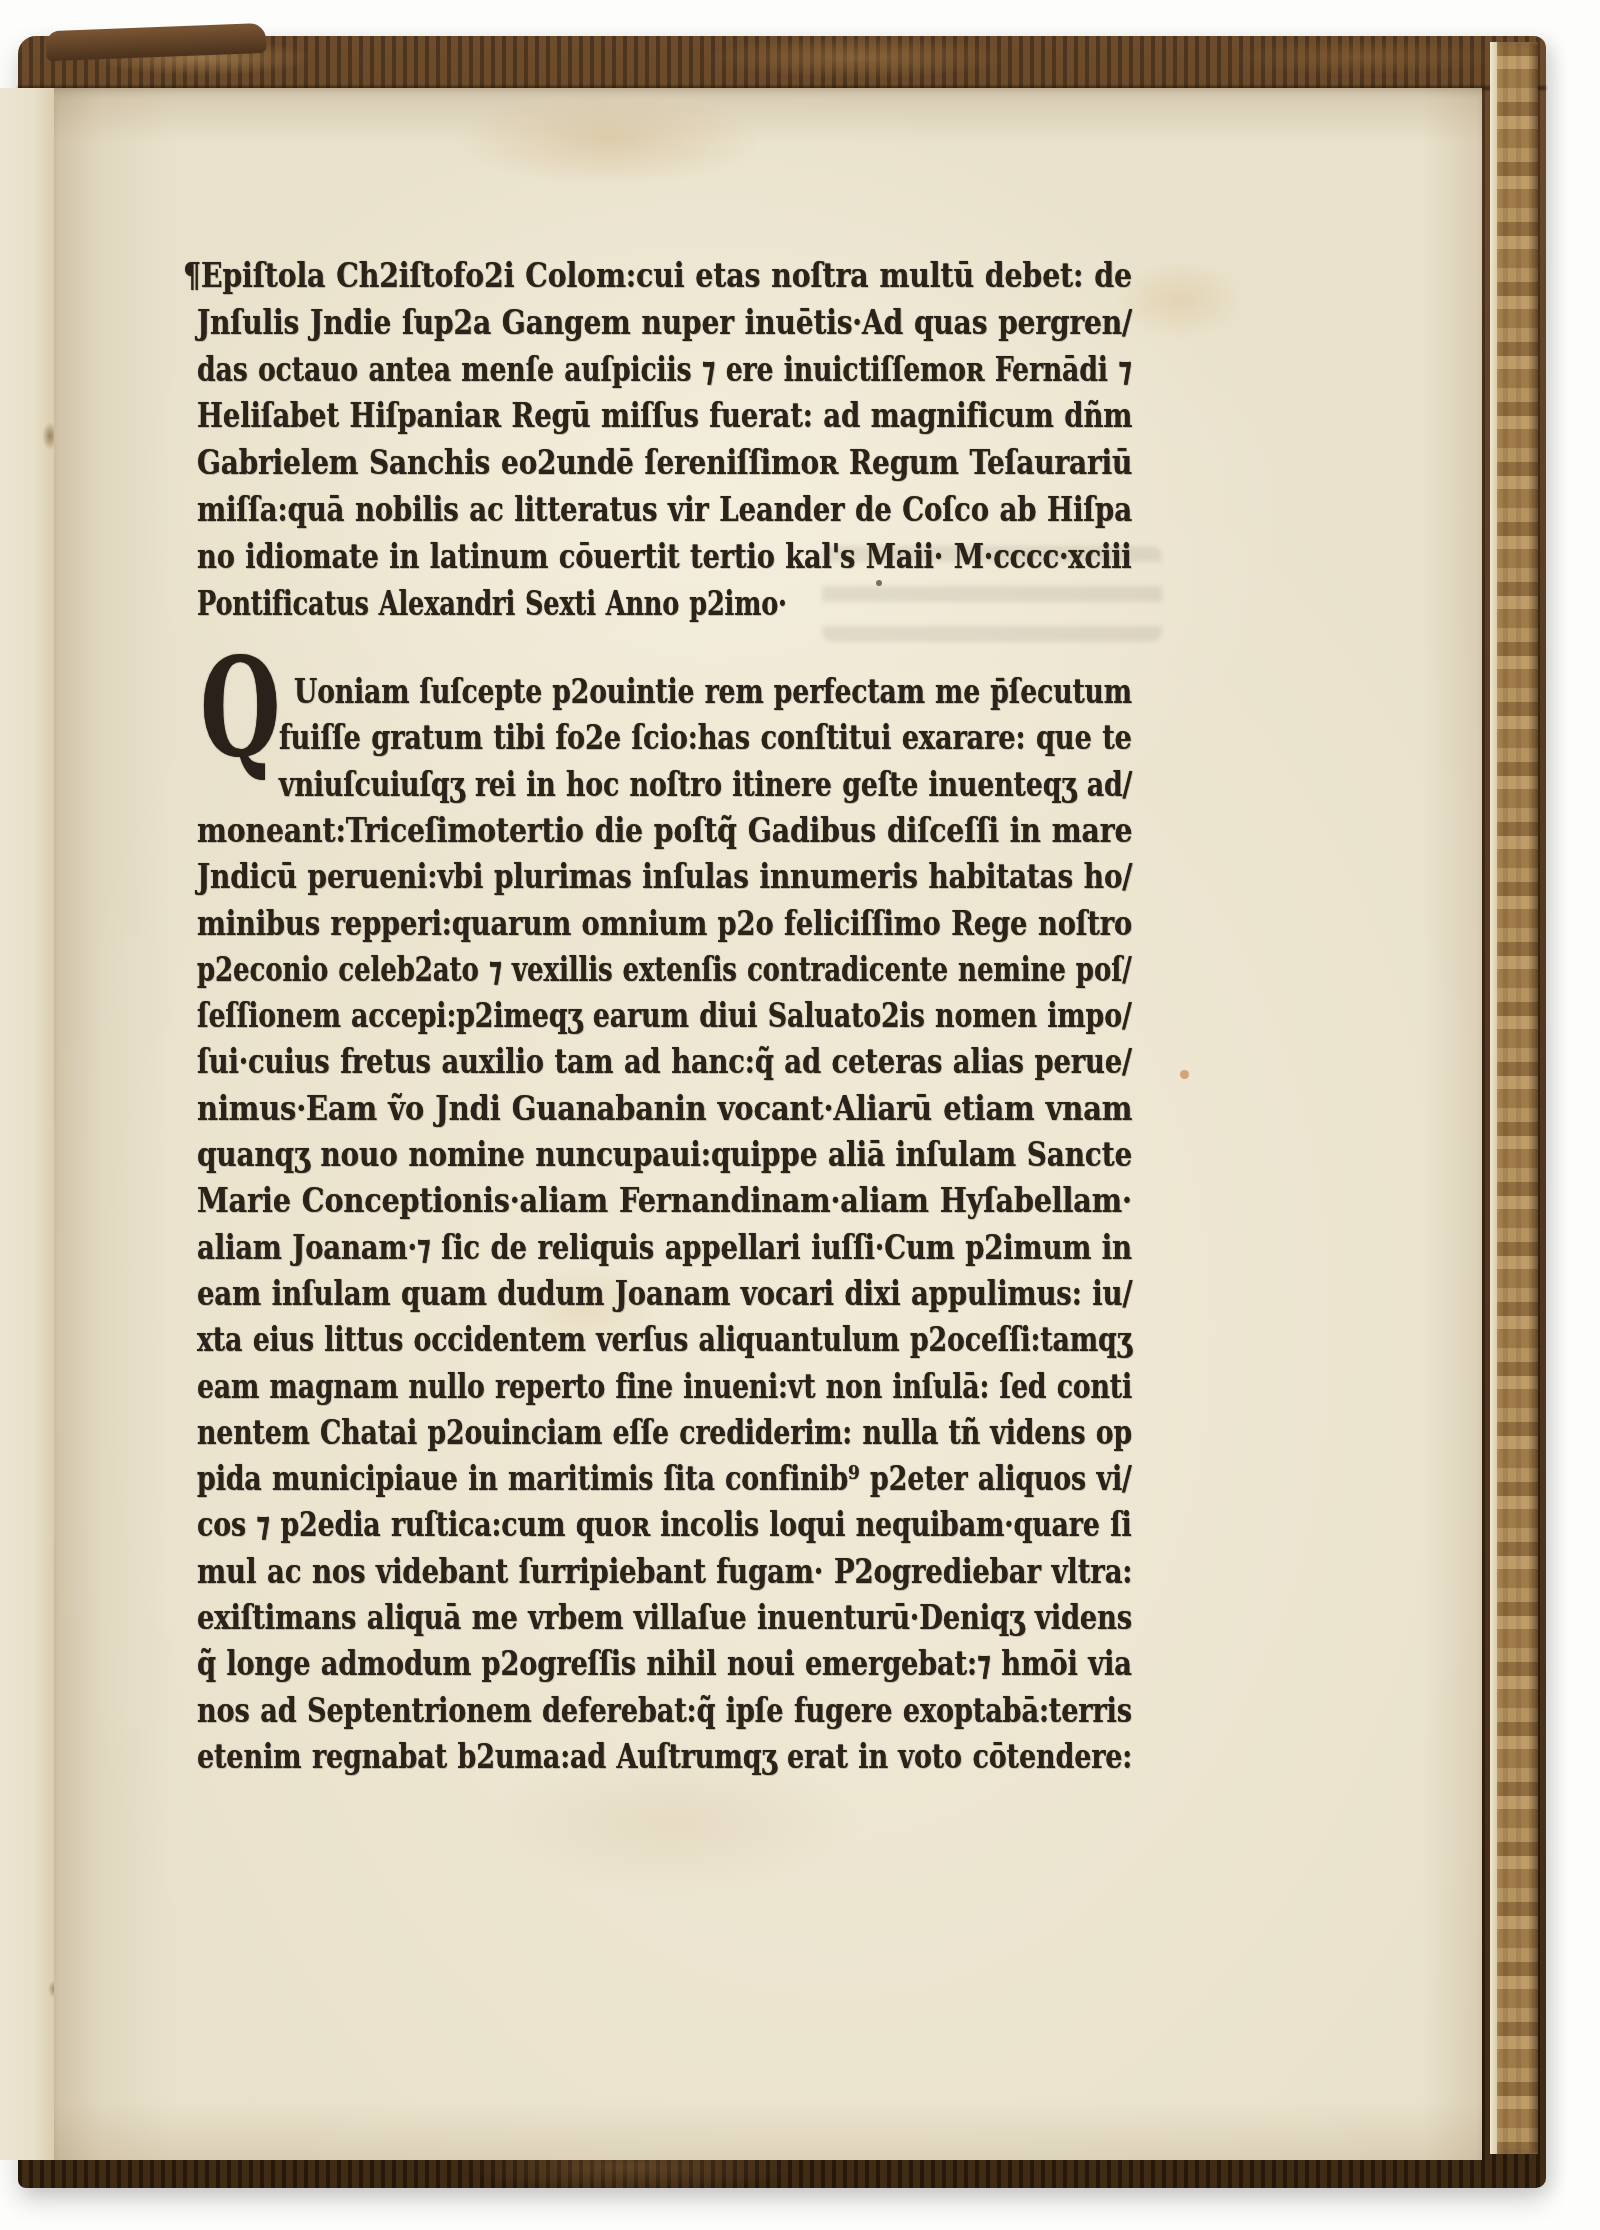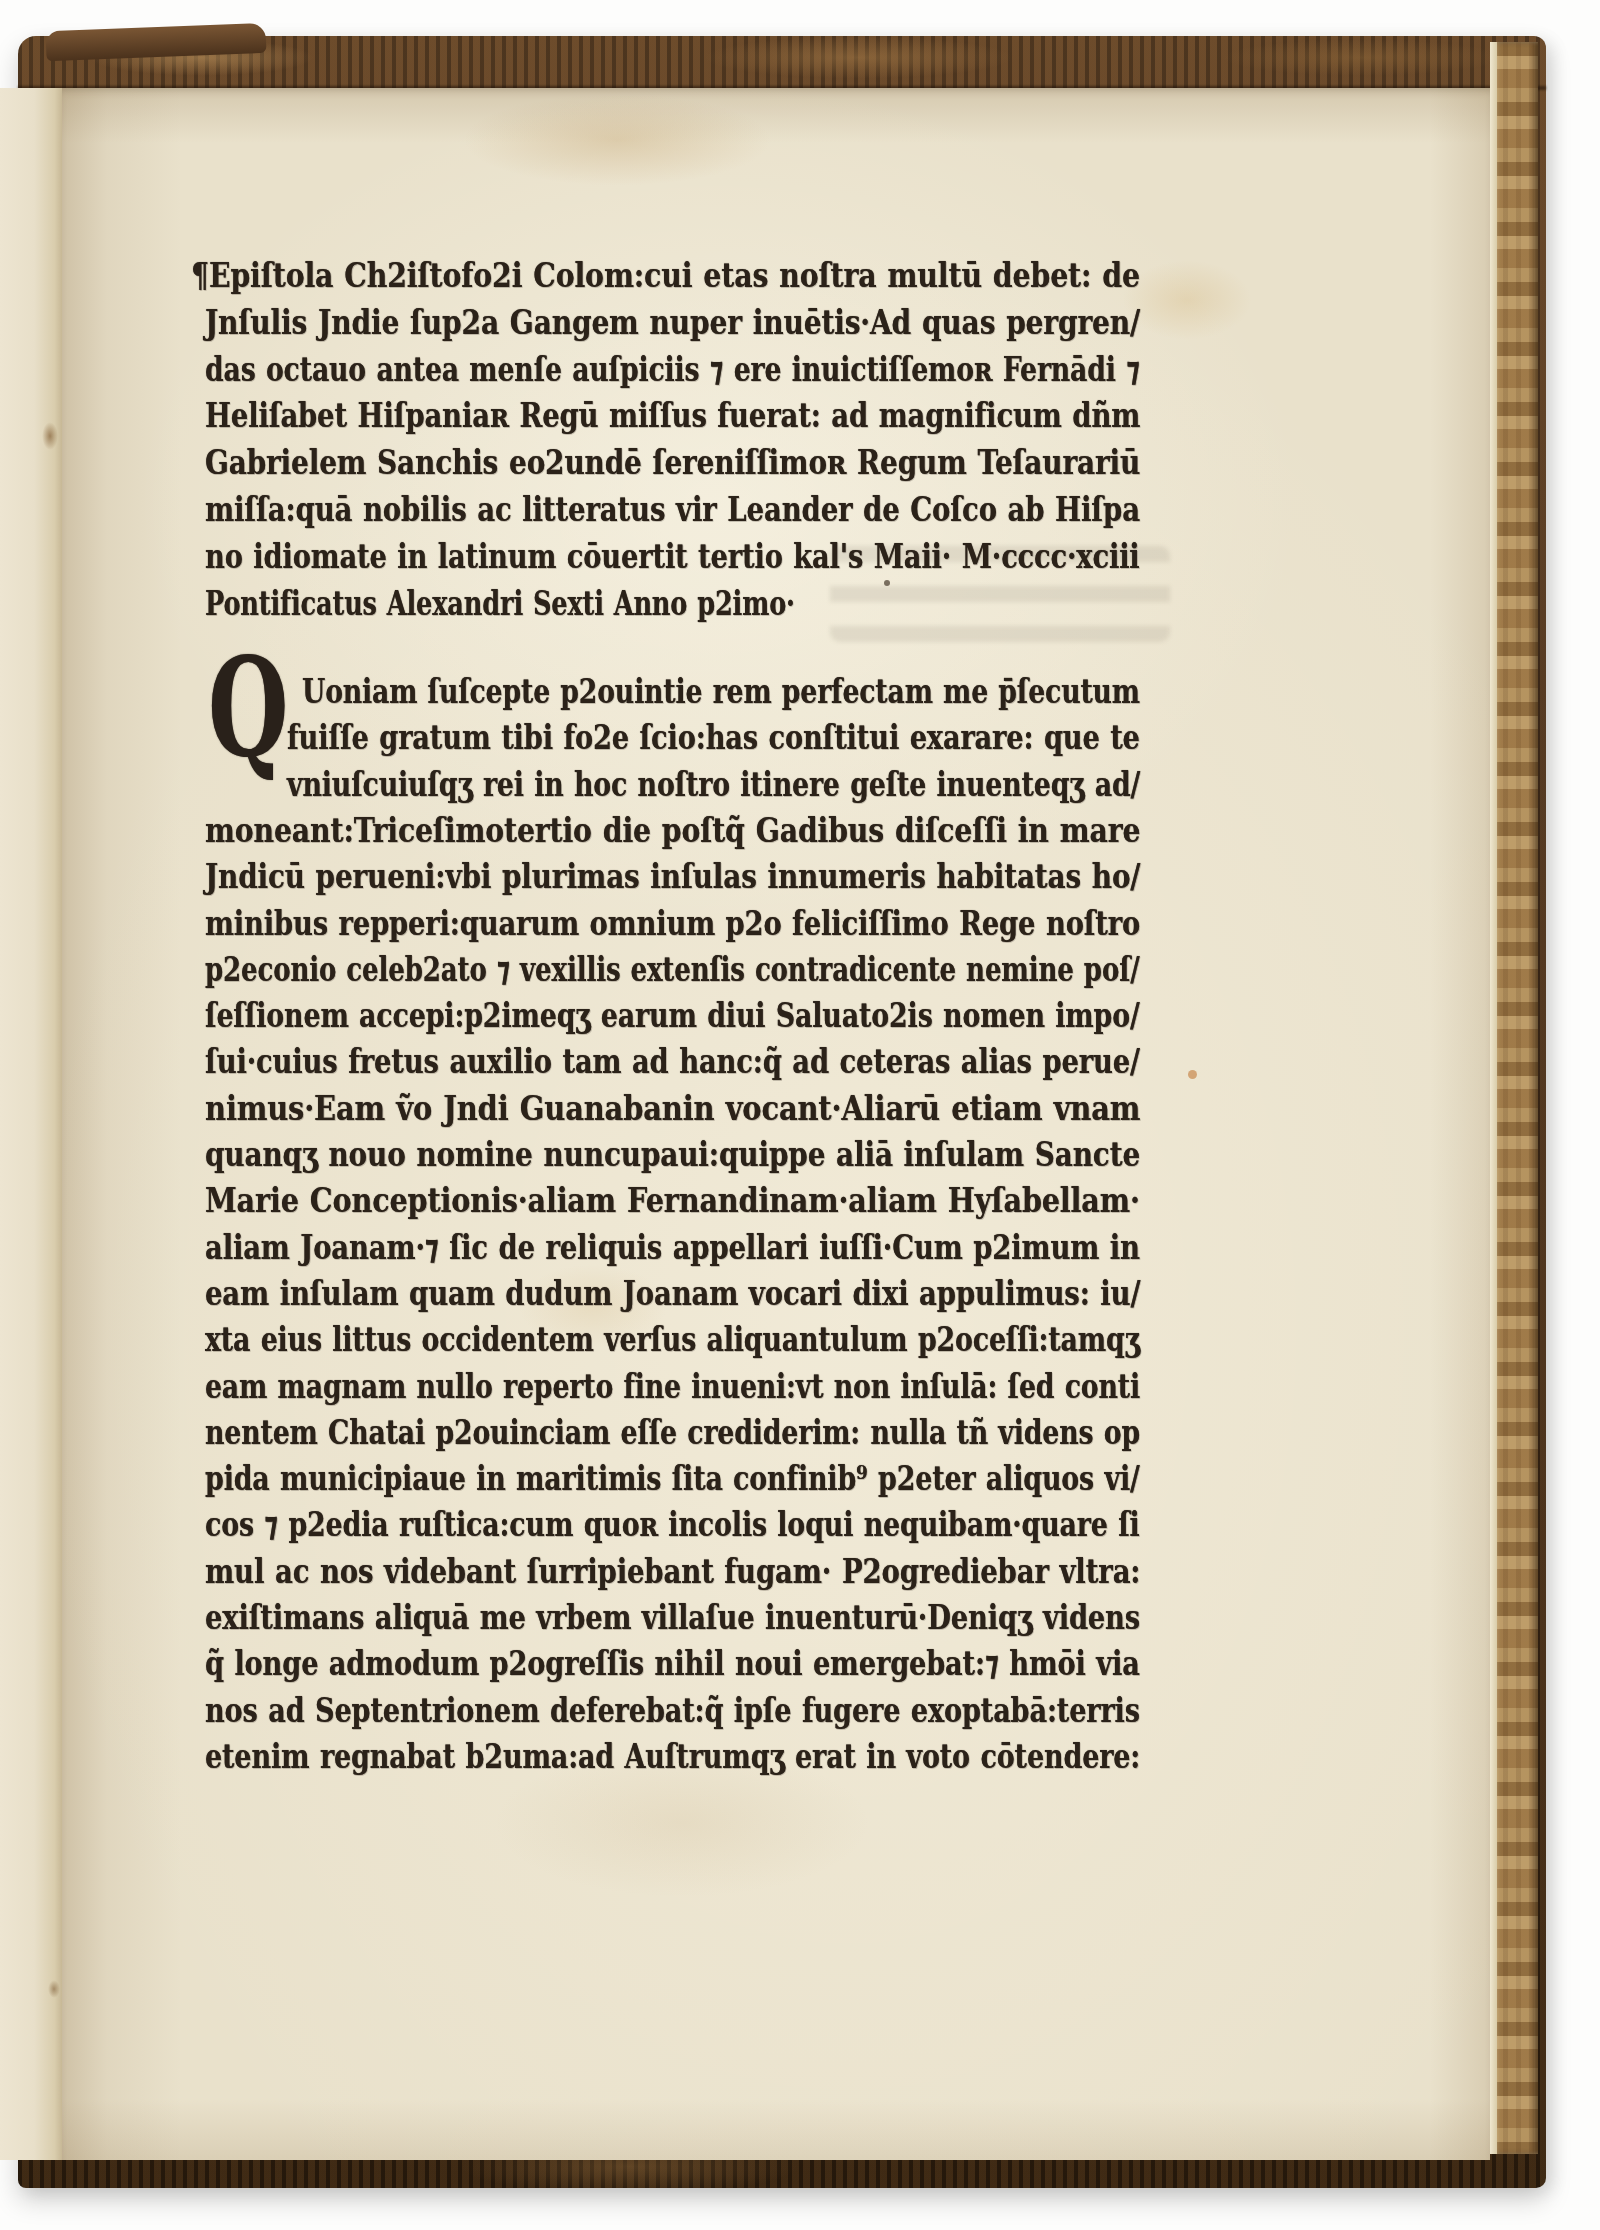--- a/index.html
+++ b/index.html
@@ -47,21 +47,21 @@
   }
   
   .gutter{
     position:absolute;left:0;top:88px;width:62px;height:2072px;
     background:linear-gradient(90deg,#ede5d1 0%,#e8dfc9 55%,#d9cdad 88%,#c7b896 100%);
     border-right:2px solid #cabb9a;
   }
   .stitch{position:absolute;border-radius:50%;}
   
   .page{
-    position:absolute;left:62px;top:88px;width:1428px;height:2072px;
+    position:absolute;left:54px;top:88px;width:1428px;height:2072px;
     background-color:#e9e1cb;
     background-image:
       radial-gradient(900px 650px at 46% 20%, rgba(255,252,240,.45), transparent 65%),
       radial-gradient(1100px 1500px at 55% 60%, rgba(255,250,236,.35), transparent 75%),
       linear-gradient(90deg, rgba(146,120,80,.30) 0px, rgba(146,120,80,.10) 45px, transparent 120px),
       linear-gradient(270deg, rgba(158,132,90,.22) 0px, transparent 60px),
       linear-gradient(180deg, rgba(150,124,84,.24) 0px, transparent 55px),
       linear-gradient(0deg, rgba(150,124,84,.18) 0px, transparent 60px);
     box-shadow:inset 0 6px 10px -5px rgba(90,70,45,.35);
   }

